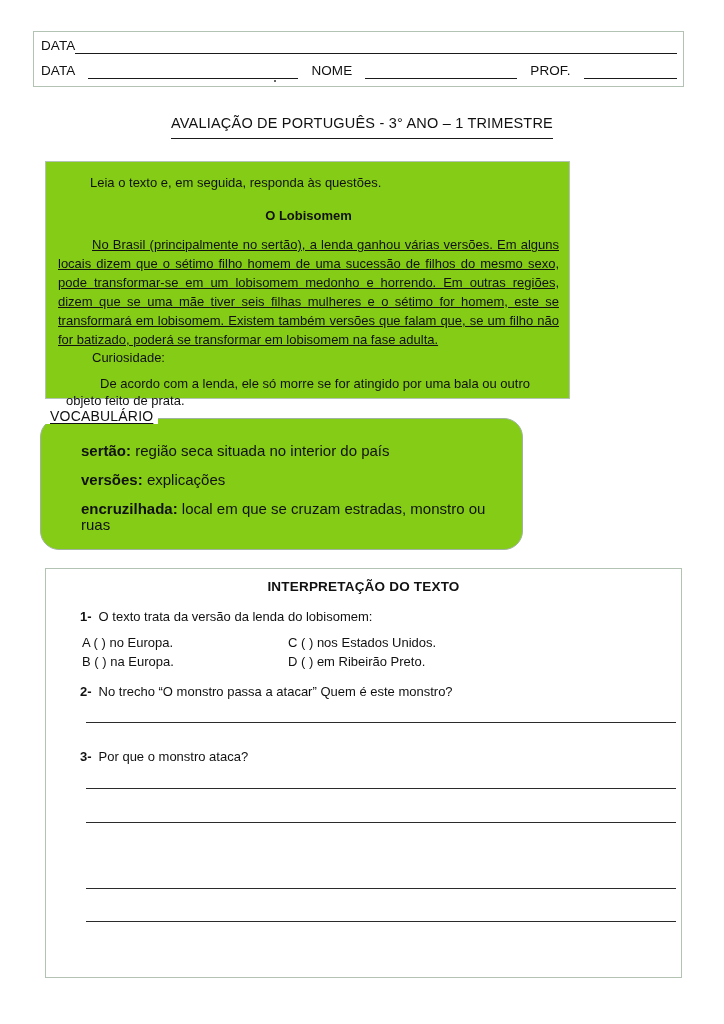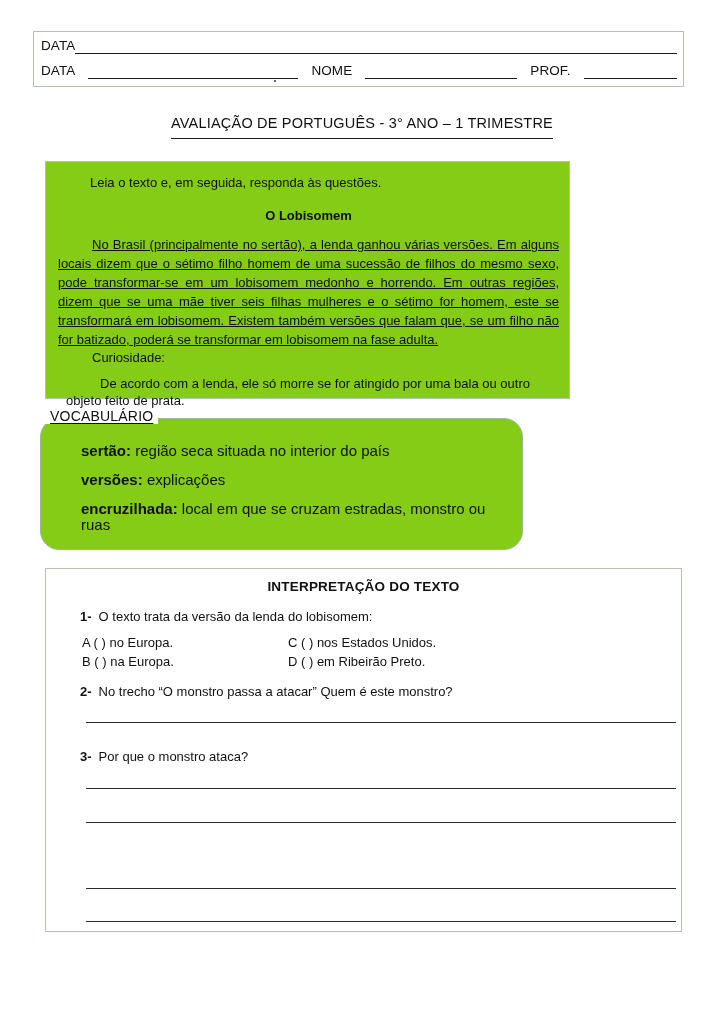--- a/index.html
+++ b/index.html
@@ -165,21 +165,21 @@
     margin-bottom: 13px;
   }
   .vocab-item b { font-weight: bold; }
 
   
   .interp-box {
     position: absolute;
     left: 45px;
     top: 568px;
     width: 637px;
-    height: 364px;
+    height: 410px;
     border: 1px solid #b3c3b3;
     box-sizing: border-box;
     background: #ffffff;
   }
   .interp-title {
     position: absolute;
     left: 0; right: 0;
     top: 10px;
     text-align: center;
     font-weight: bold;

